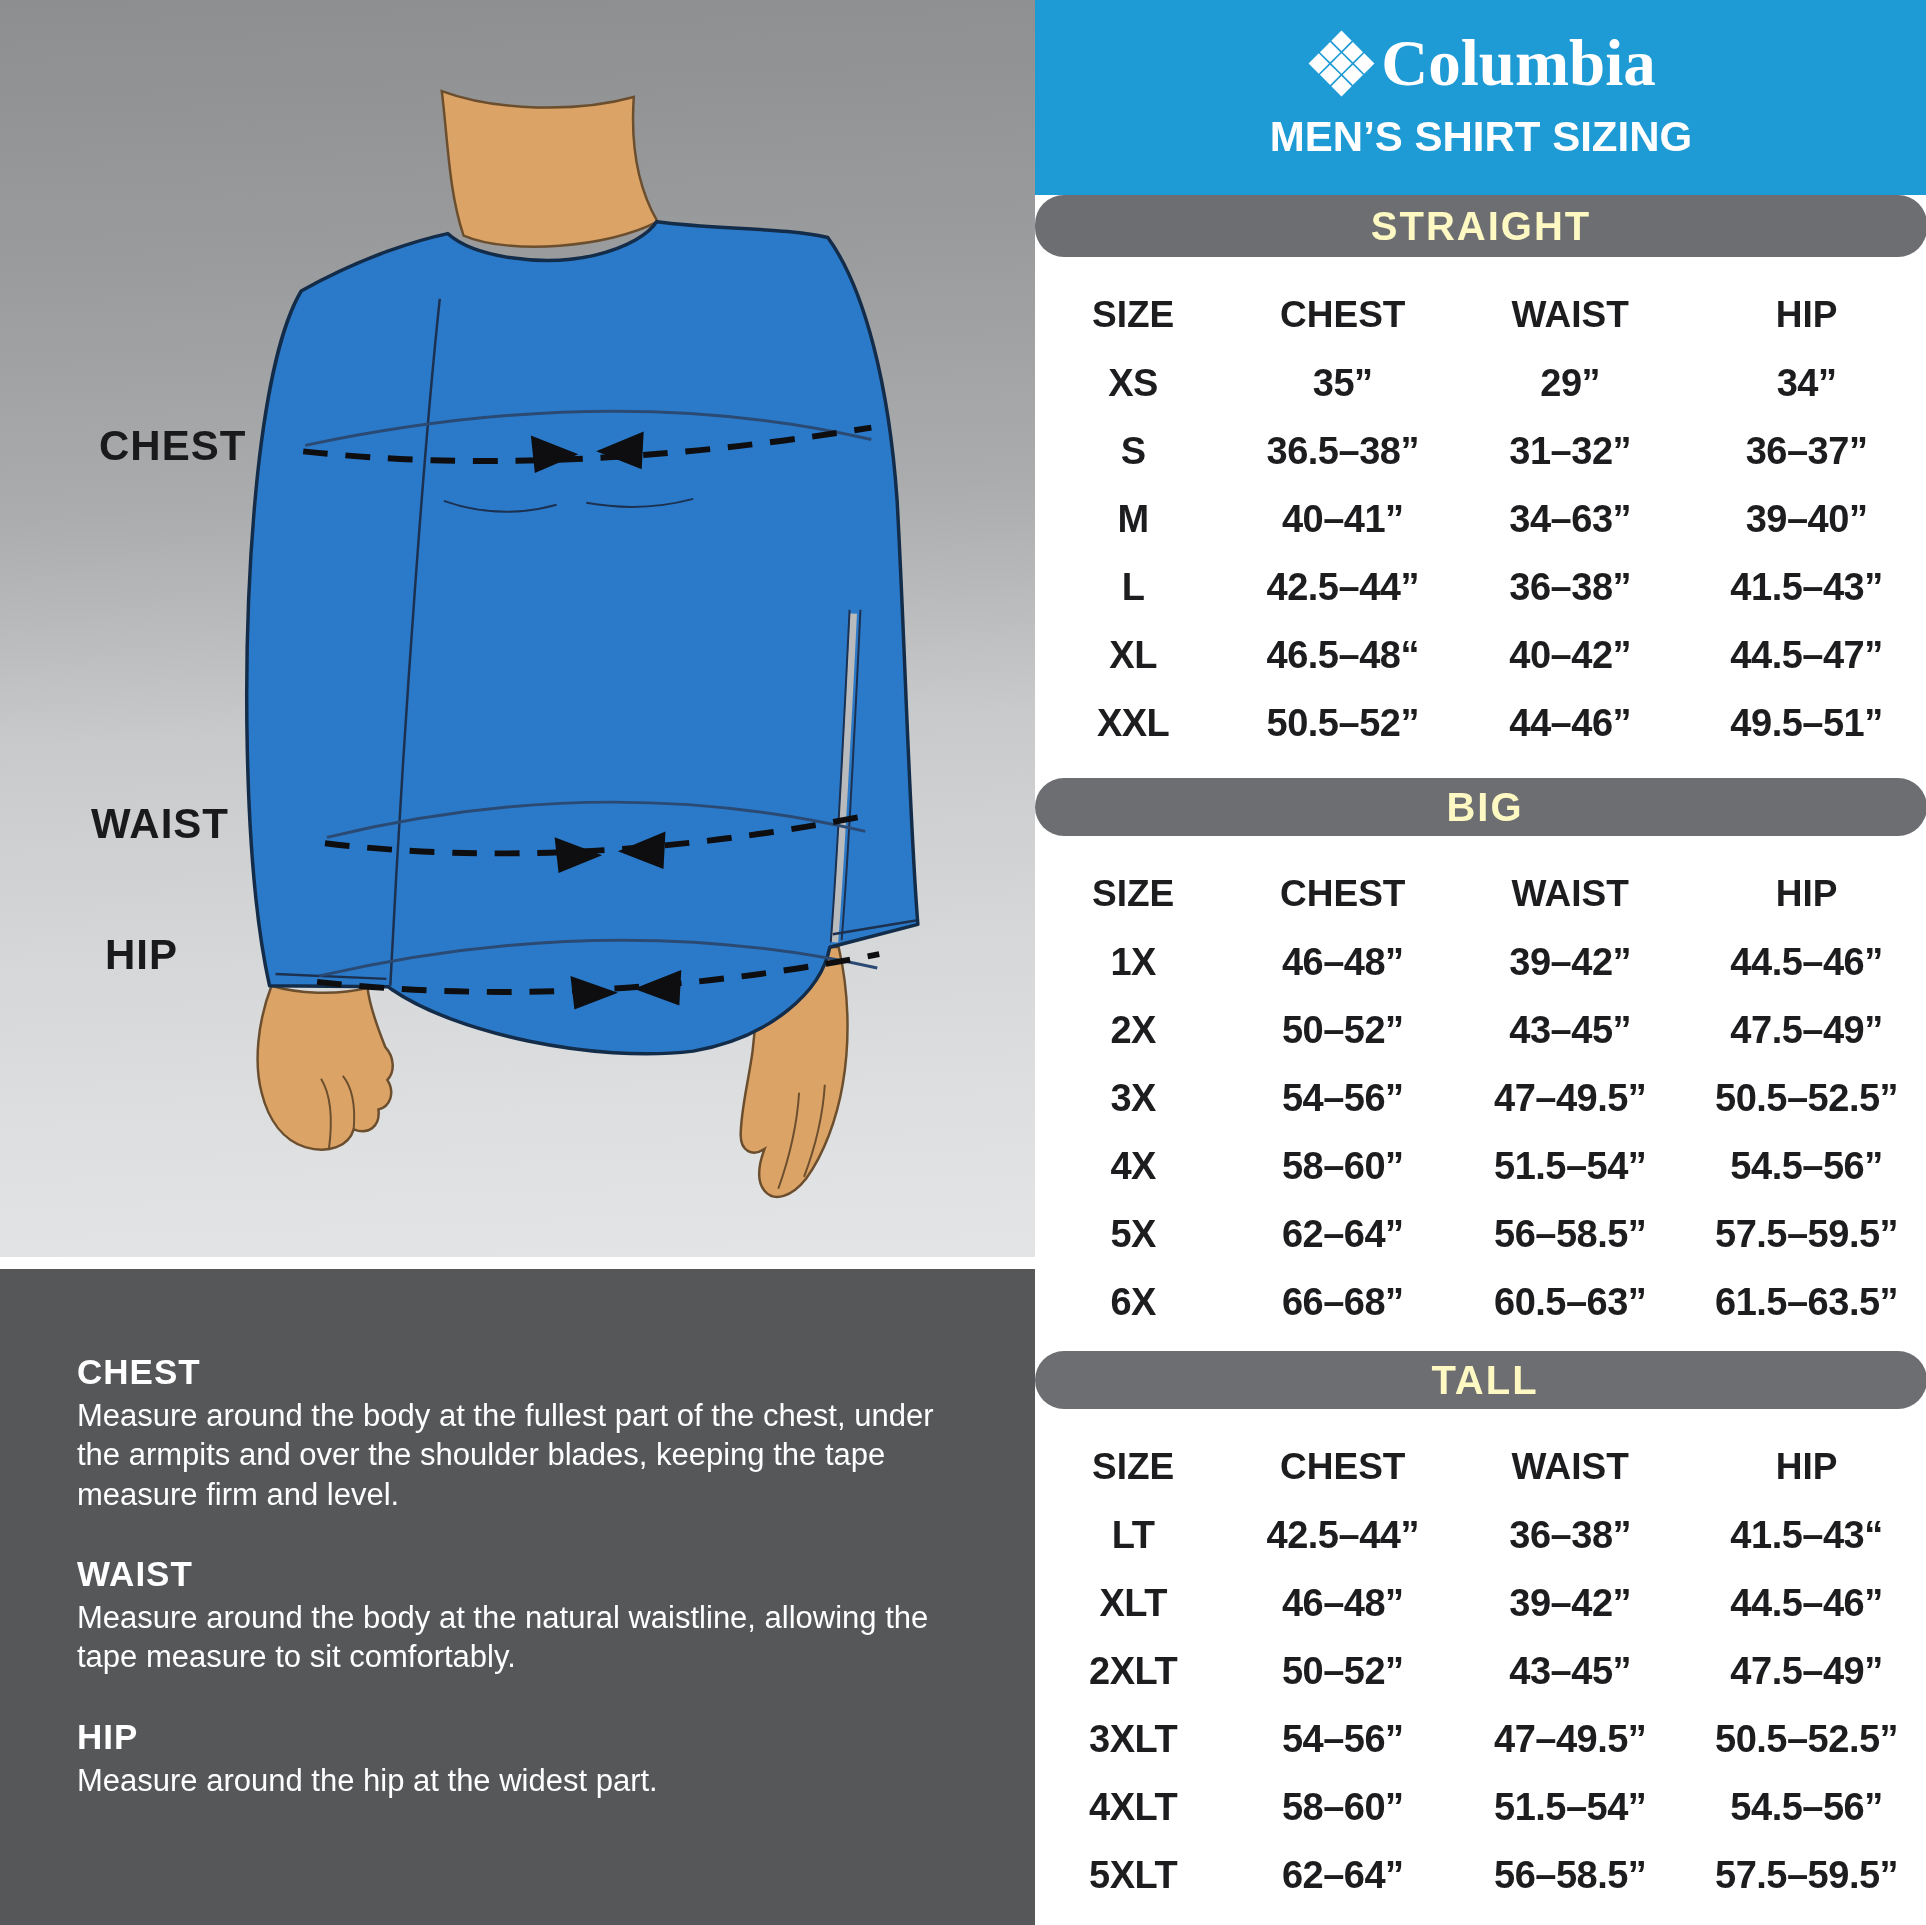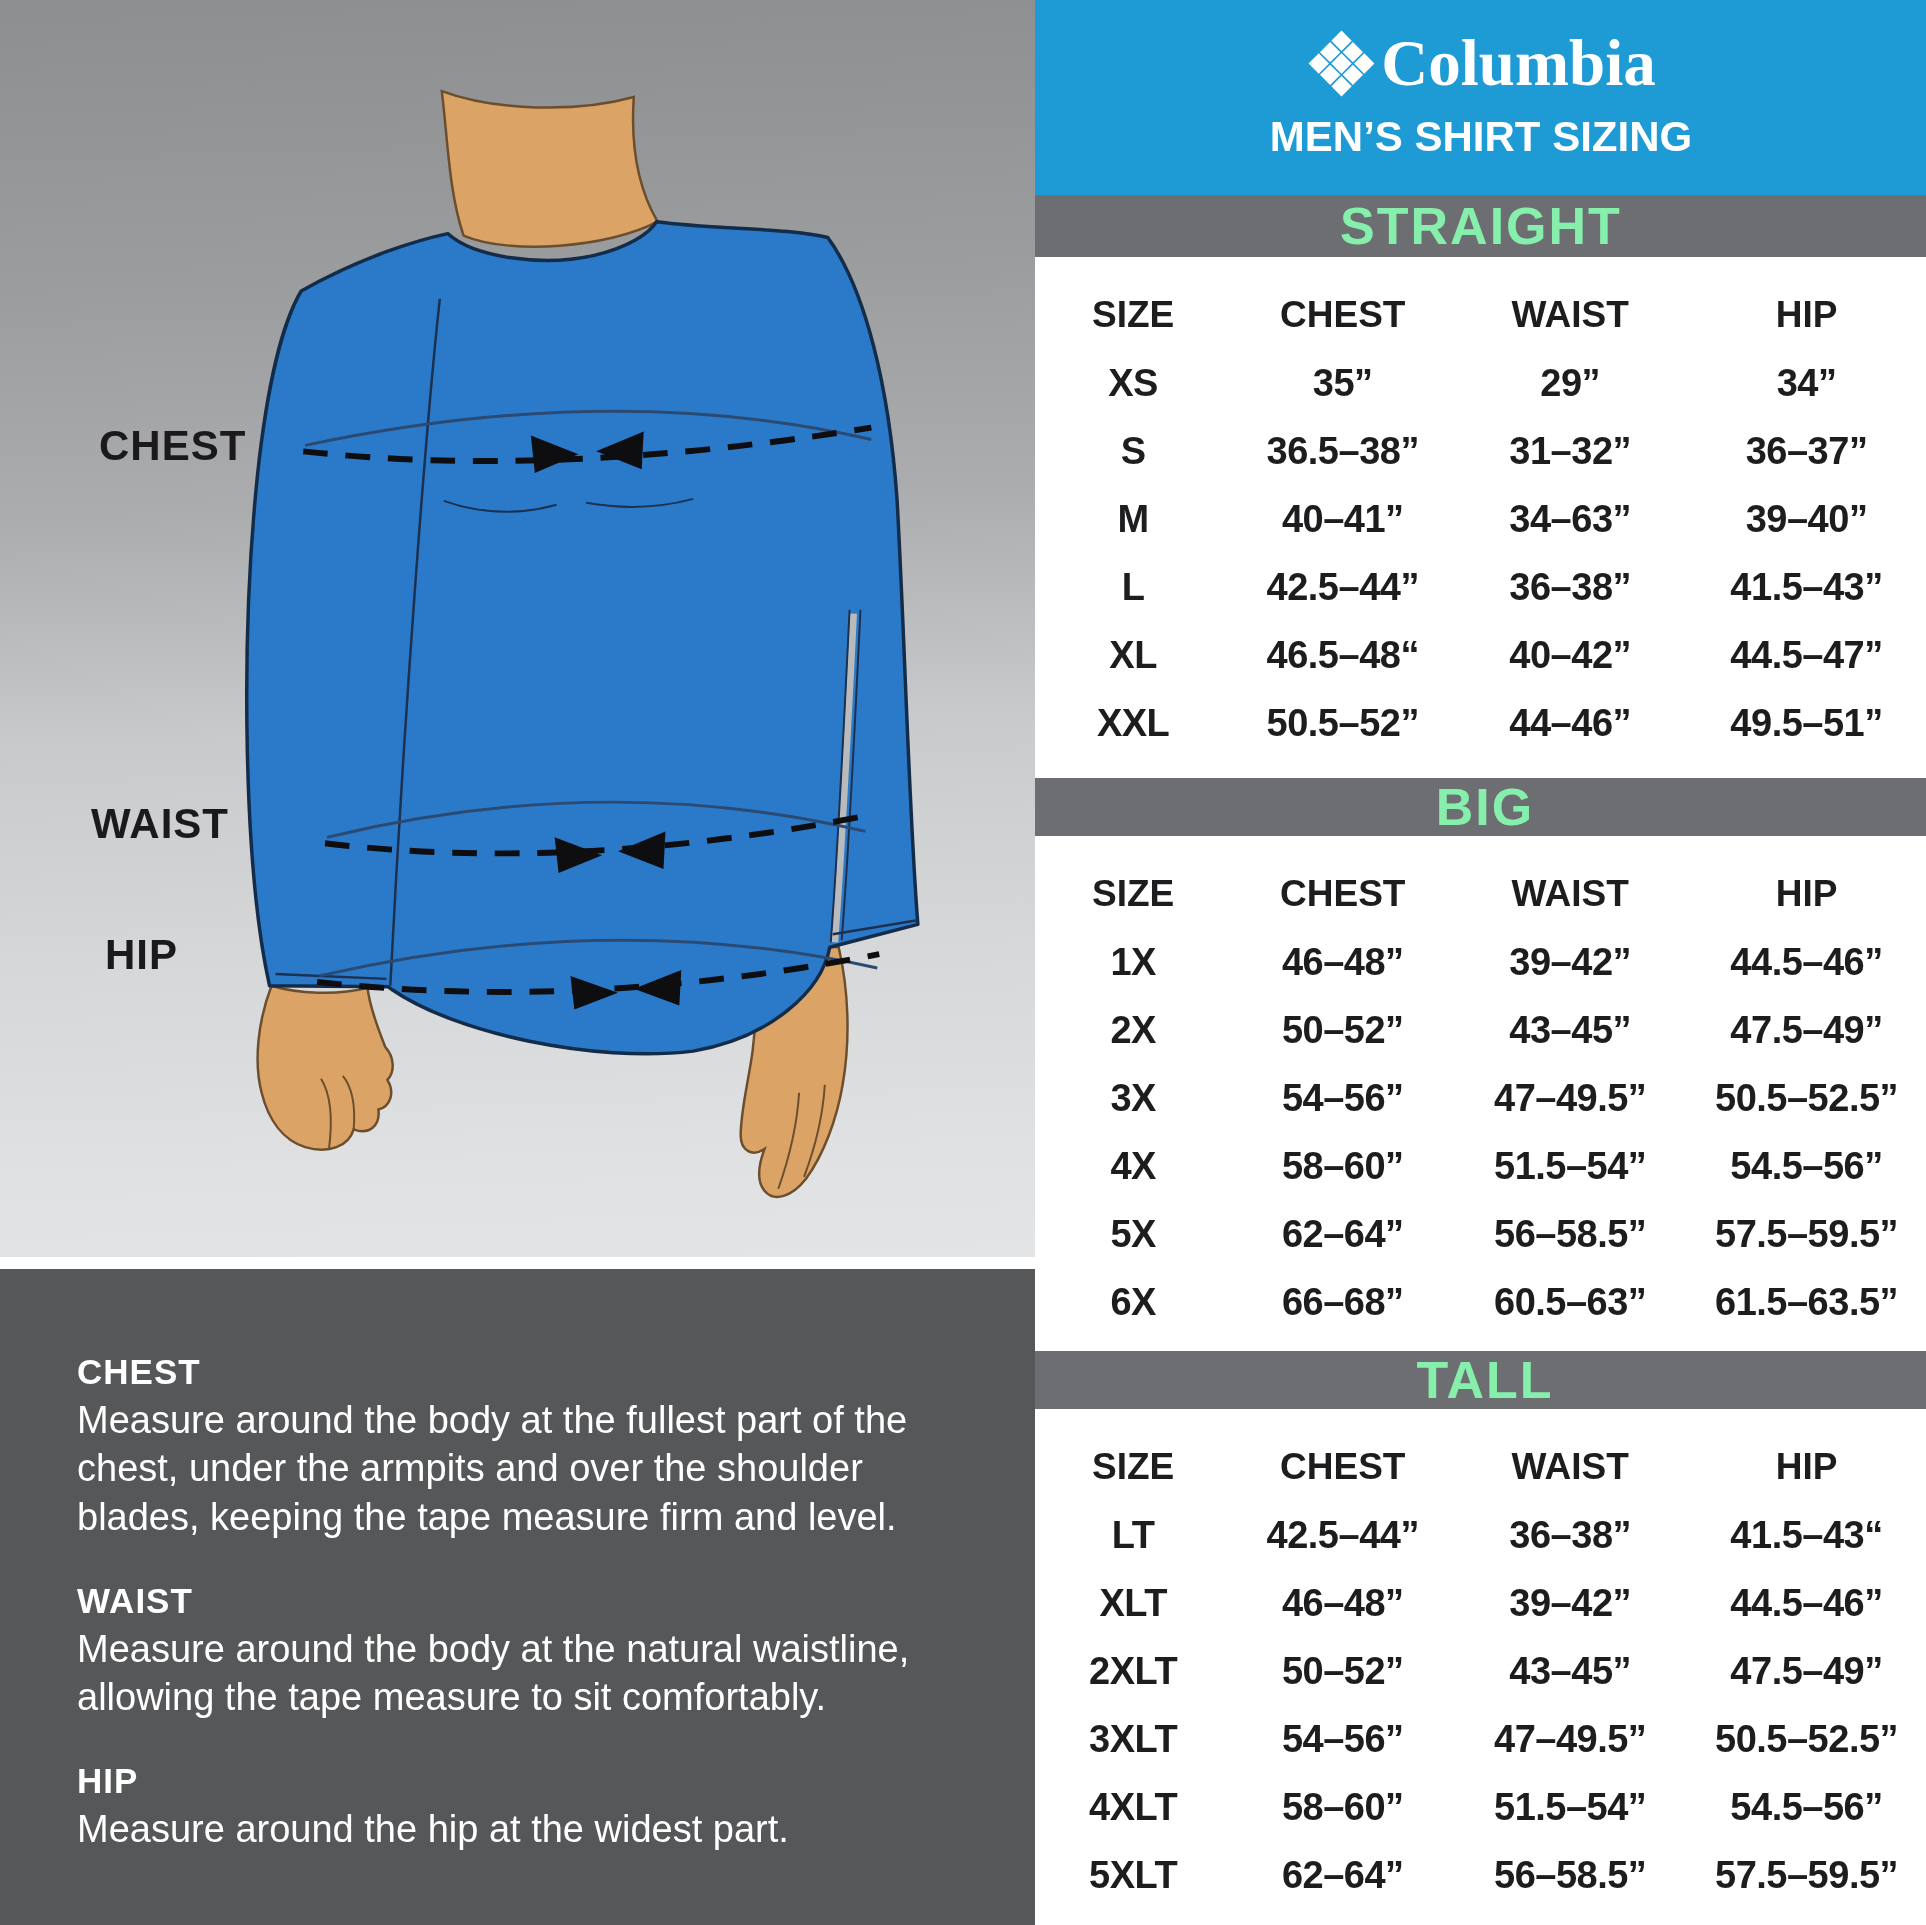--- a/index.html
+++ b/index.html
@@ -13,30 +13,30 @@
   .scene svg{position:absolute;left:0;top:0;}
   .fig-label{position:absolute;font-size:42px;font-weight:700;letter-spacing:1px;color:#1a1a1c;}
   .lbl-chest{left:99px;top:422px;}
   .lbl-waist{left:91px;top:800px;}
   .lbl-hip{left:105px;top:931px;}
   .white-gap{position:absolute;left:0;top:1257px;width:1035px;height:12px;background:#ffffff;}
   .measure-panel{position:absolute;left:0;top:1269px;width:1035px;height:656px;background:#565759;color:#ffffff;box-sizing:border-box;padding:83px 50px 0 77px;}
   .mp-intro{font-size:35px;margin:0 0 46px 0;}
   .mp-section{margin:0 0 40px 0;max-width:896px;}
   .mp-head{font-size:35px;font-weight:700;letter-spacing:1px;margin:0 0 4px 0;}
-  .mp-body{font-size:38px;line-height:1.27;margin:0;width:896px;}
+  .mp-body{font-size:31px;line-height:1.27;margin:0;width:896px;}
 
   
   .right-panel{position:absolute;left:1035px;top:0;width:892px;height:1926px;background:#ffffff;}
   .blue-header{height:195px;background:#1e9ad5;color:#ffffff;}
   .logo-row{display:flex;align-items:center;justify-content:center;gap:4px;padding-top:24px;height:79px;}
   .logo-text{font-family:"Liberation Serif", serif;font-weight:700;font-size:65px;line-height:1;}
   .subtitle{text-align:center;font-size:42px;font-weight:700;letter-spacing:0px;margin-top:10px;}
-  .band{background:#6d6e71;color:#86efac;display:flex;align-items:center;justify-content:center;
-    font-size:52px;font-weight:700;letter-spacing:2px;}
+  .band{background:#6d6e71;color:#fef9c3;display:flex;align-items:center;justify-content:center;
+    font-size:40px;font-weight:700;letter-spacing:2px;border-radius:29px;}
   .band-straight{height:62px;}
   .band-big,.band-tall{height:58px;padding-left:8px;}
   .size-table{display:flex;flex-direction:column;justify-content:flex-start;padding-top:24px;box-sizing:border-box;}
   .t1{height:521px;}
   .t2{height:515px;}
   .t3{height:516px;}
   .trow{display:flex;height:68px;align-items:center;color:#1d1d1f;}
   .trow .c{text-align:center;}
   .c0{width:22%;}
   .c1{width:25%;}

